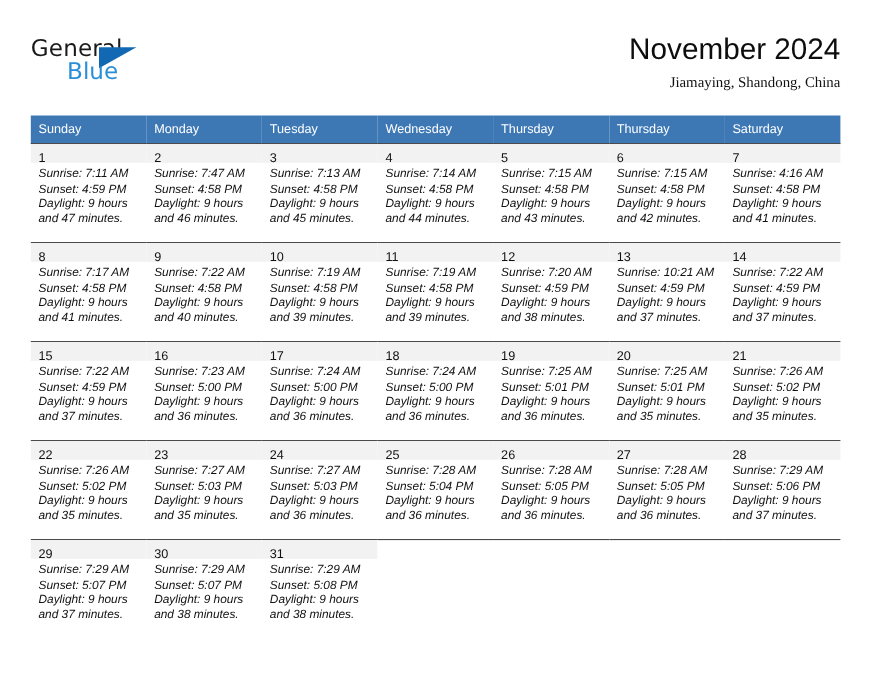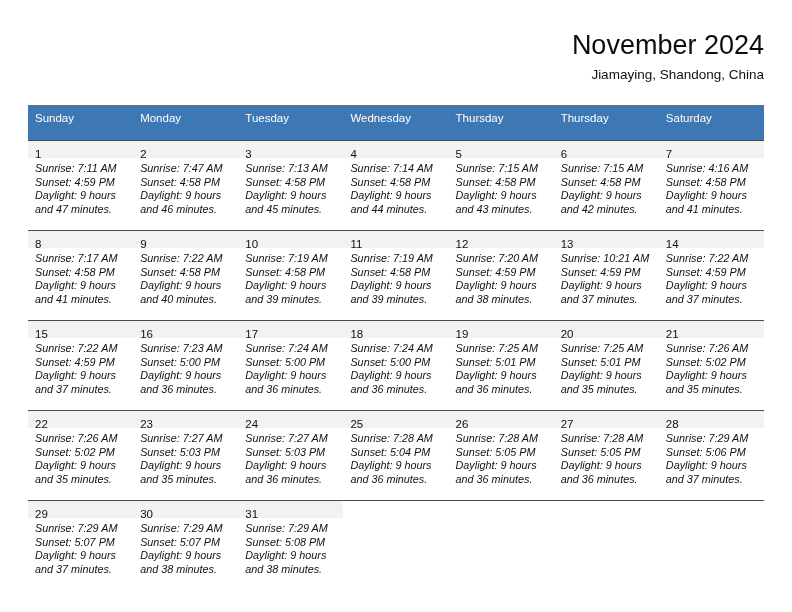--- a/index.html
+++ b/index.html
@@ -80,20 +80,21 @@
     line-height: 34px;
     white-space: nowrap;
   }
   .cal-subtitle {
     font-size: 13.5px;
     font-weight: 400;
     color: #111111;
     line-height: 18px;
     margin-top: 4px;
     white-space: nowrap;
+    font-family: Liberation Serif, serif;
   }
 
   
   .calendar {
     position: absolute;
     left: 28px;
     top: 105px;
     width: 736px;
   }
   table.cal {
@@ -102,21 +103,21 @@
     width: 736px;
   }
   table.cal col { width: 105.14px; }
 
   thead th {
     background: #3d78b5;
     color: #ffffff;
     font-size: 11.5px;
     font-weight: 400;
     text-align: left;
-    padding: 6px 0 16px 7px;
+    padding: 6px 0 6px 7px;
     height: 13px;
     border: none;
   }
 
   tbody td {
     vertical-align: top;
     padding: 0;
     border: none;
     border-top: 1px solid #4a4a4a;
     height: 89px;
@@ -150,20 +151,25 @@
     white-space: nowrap;
   }
 </style>
 </head>
 <body>
 
 <div class="page">
 
   <div class="header">
 
+    <div class="brand">
+      <span class="brand-general">General</span>
+      <span class="brand-triangle"></span>
+      <span class="brand-blue">Blue</span>
+    </div>
 
     <div class="title-block">
       <div class="cal-title">November 2024</div>
       <div class="cal-subtitle">Jiamaying, Shandong, China</div>
     </div>
 
   </div>
 
   <div class="calendar">
     <table class="cal">

